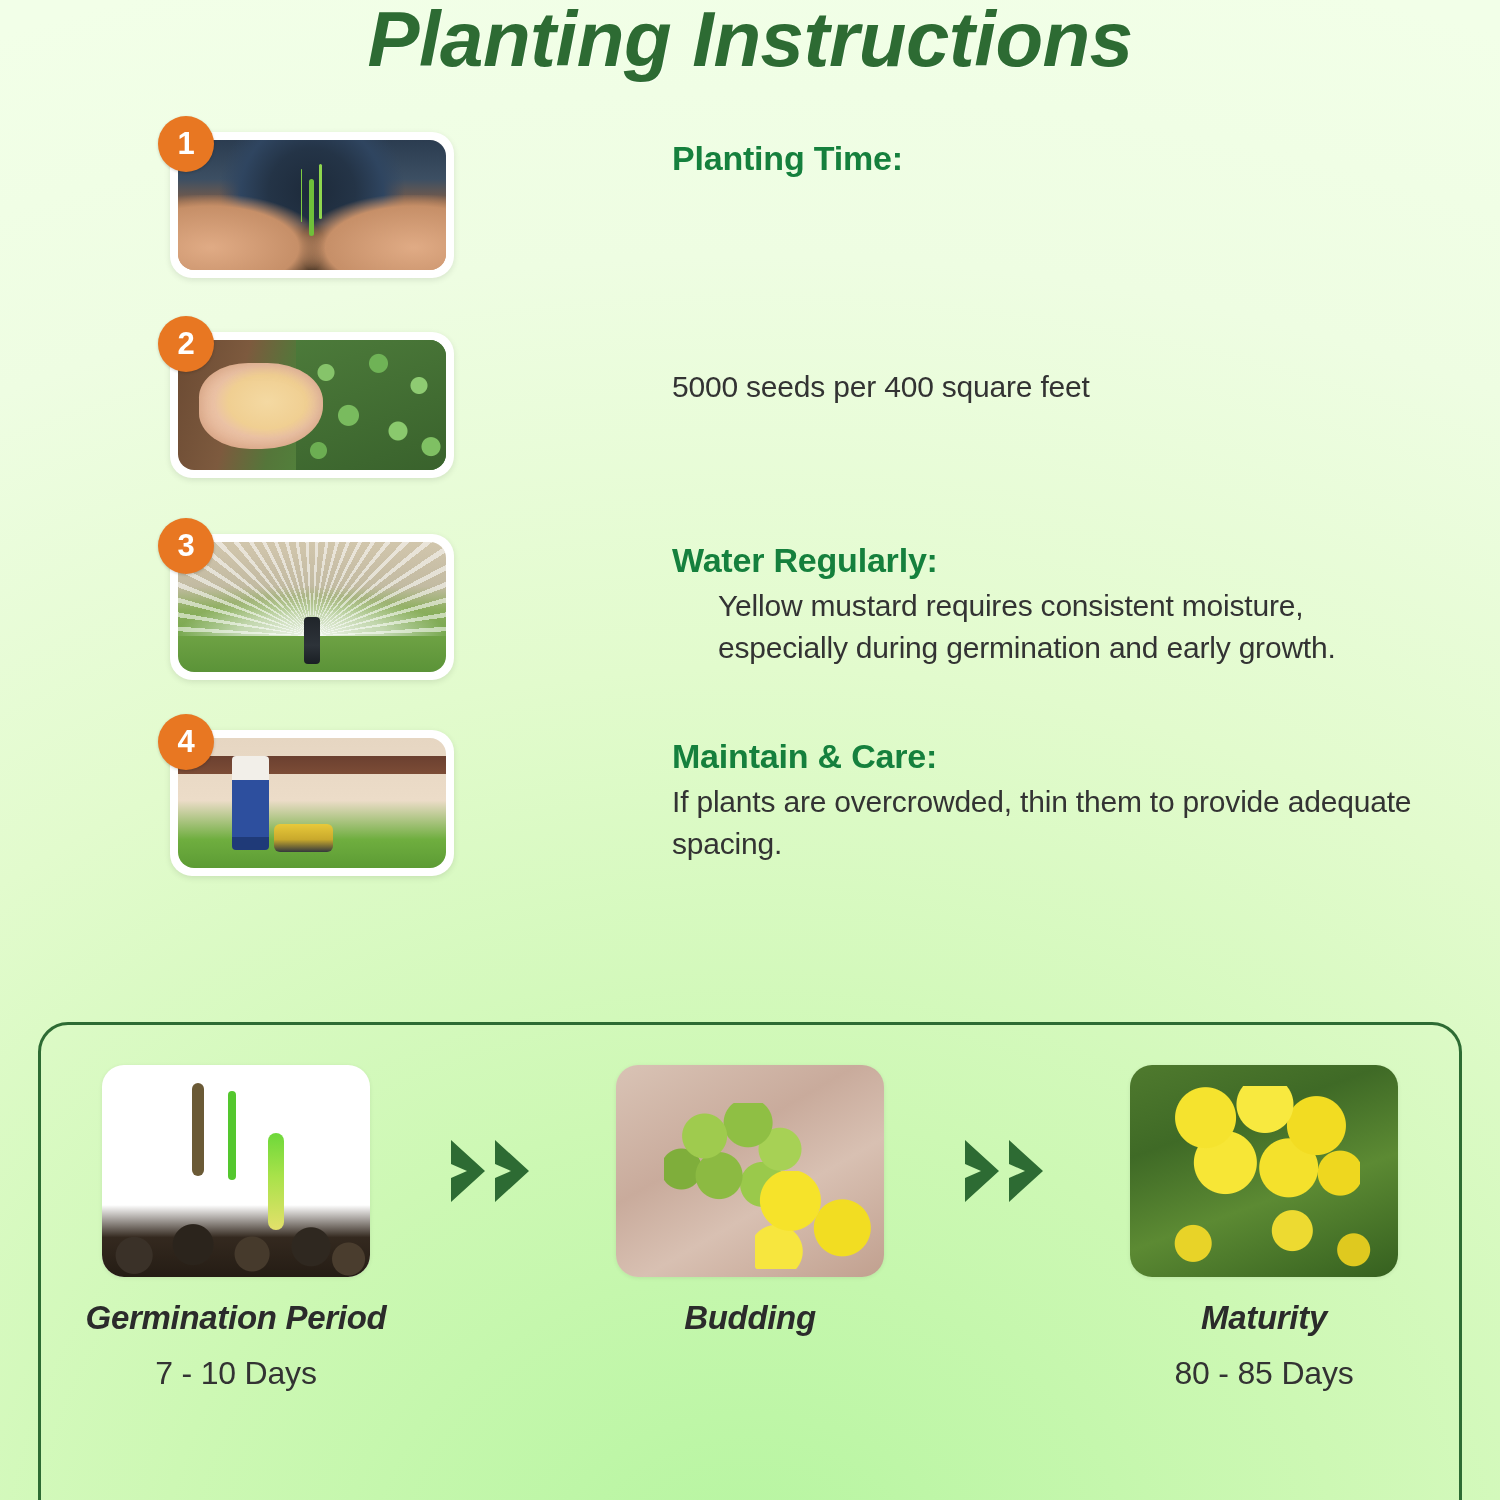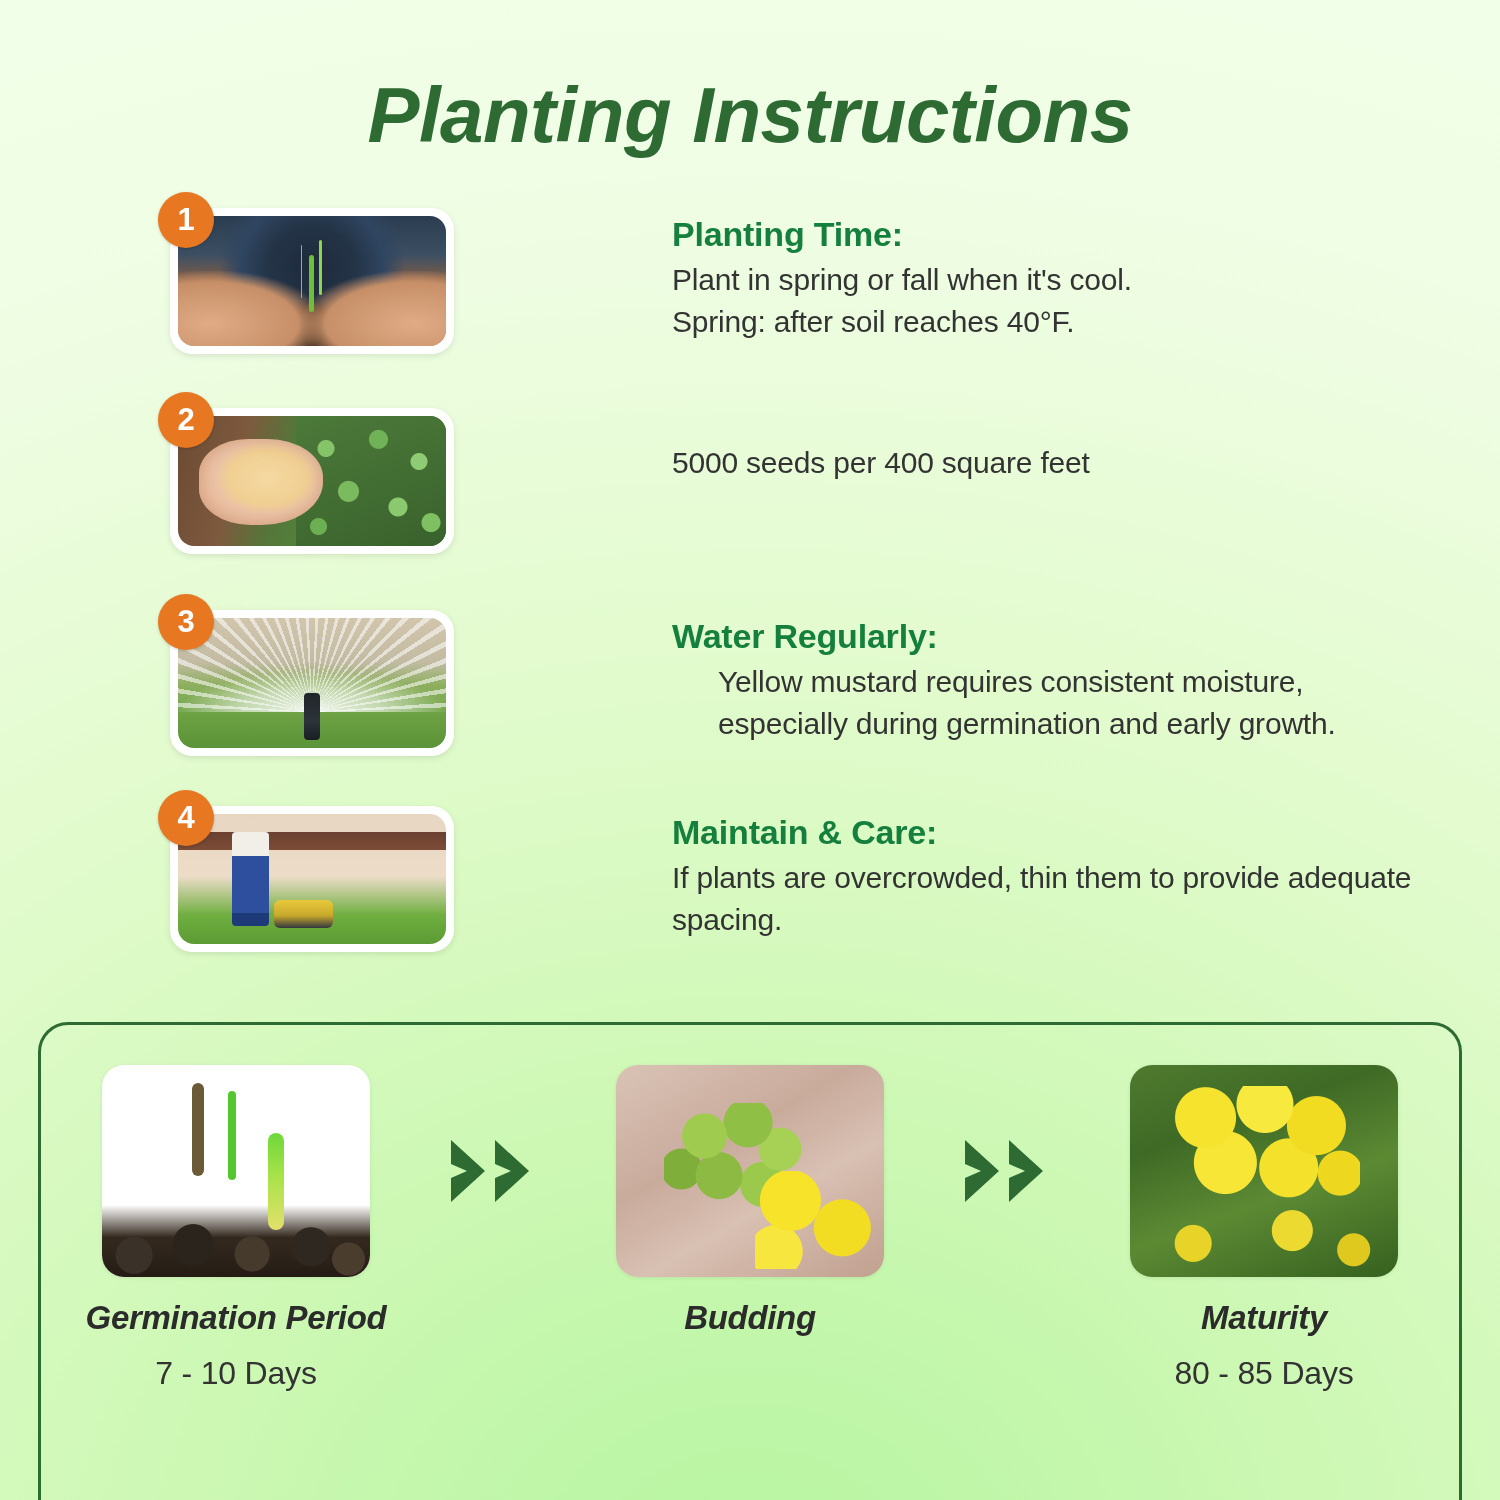--- a/index.html
+++ b/index.html
@@ -14,21 +14,20 @@
     font-family: "Liberation Sans", sans-serif;
     background:
       radial-gradient(ellipse 140% 110% at 50% 105%, #b6f5a0 0%, #cdf8b4 28%, #e2fbcd 55%, #eefde2 80%, #f2ffe8 100%);
     position: relative;
   }
 
   
   .title-wrap {
     width: 100%;
     text-align: center;
-    padding-top: 76px;
   }
   .title {
     font-size: 78px;
     font-weight: bold;
     font-style: italic;
     color: #2d6b33;
     letter-spacing: -0.5px;
     line-height: 1;
     text-shadow: 1px 1px 0 rgba(255,255,255,0.35);
   }
@@ -339,22 +338,20 @@
 
   <div class="step s1">
     <div class="thumb-holder">
       <div class="badge">1</div>
       <div class="thumb-card">
         <div class="thumb-img img-hands"></div>
       </div>
     </div>
     <div class="step-text">
       <div class="step-head">Planting Time:</div>
-      <div class="step-body" style="white-space: pre-line;">Plant in spring or fall when it's cool.
-Spring: after soil reaches 40°F.</div>
     </div>
   </div>
 
   <div class="step s2">
     <div class="thumb-holder">
       <div class="badge">2</div>
       <div class="thumb-card">
         <div class="thumb-img img-seeds"></div>
       </div>
     </div>

